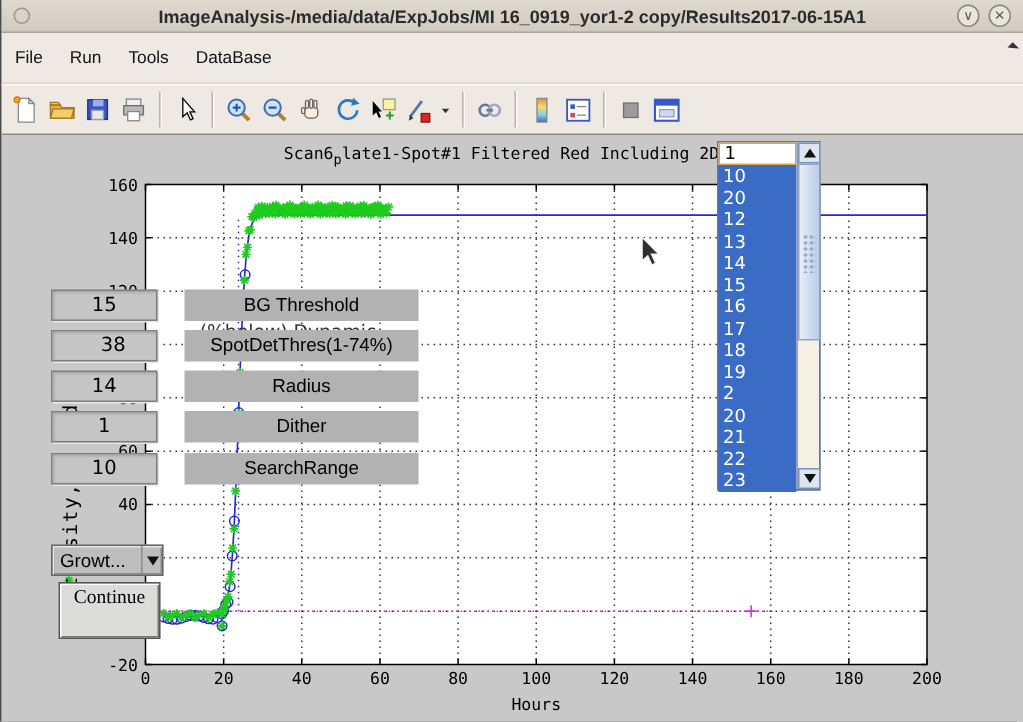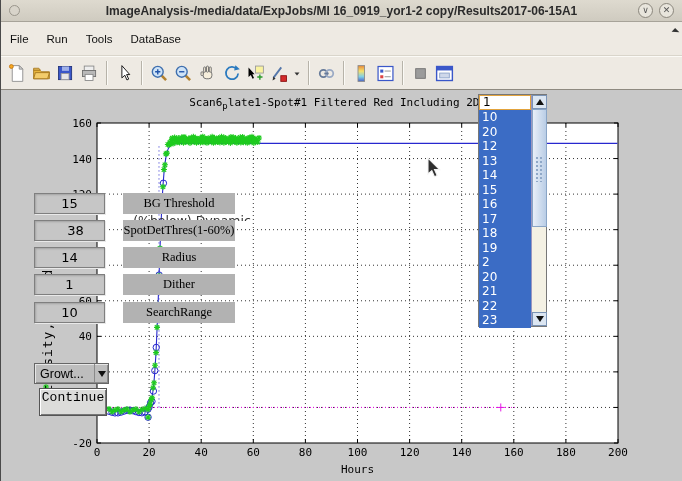--- a/index.html
+++ b/index.html
@@ -36,39 +36,39 @@
   .content{position:relative;width:682px;height:401px;background:#c8c8c8;overflow:hidden;}
   #plot{position:absolute;left:0;top:0;z-index:0;}
   .ylabel{position:absolute;left:39px;top:110px;height:210px;z-index:1;
     writing-mode:vertical-rl;transform:rotate(180deg);display:flex;align-items:center;
     font-family:"DejaVu Sans Mono",monospace;font-size:13px;color:#000;letter-spacing:1px;}
   
   .pfield{position:absolute;left:33px;width:71px;height:21px;background:#c6c6c6;
     border:1px solid #7f7f7f;box-shadow:inset 1px 1px 2px rgba(0,0,0,.18),1px 1px 0 #e9e9e9;
     text-align:center;font-family:"DejaVu Sans",sans-serif;font-size:13px;color:#000;
     padding:0;z-index:3;}
-  .plabel{position:absolute;left:122px;width:112px;height:21px;background:#b2b2b2;
-    text-align:center;font-family:Liberation Serif, serif;font-size:12.5px;color:#000;
+  .plabel{position:absolute;left:122px;width:156px;height:21px;background:#b2b2b2;
+    text-align:center;font-family:Liberation Sans, sans-serif;font-size:12.5px;color:#000;
     line-height:21px;z-index:3;white-space:nowrap;overflow:hidden;}
   .psublabel{position:absolute;left:122px;width:138px;height:7px;overflow:hidden;
     text-align:center;font-family:"DejaVu Sans",sans-serif;font-size:12.5px;color:#333;
     z-index:2;line-height:13px;}
   .growth-dd{position:absolute;left:33px;top:273px;width:75px;height:21px;background:#bdbdbd;
     border:1px solid #666;box-shadow:inset 1px 1px 0 #e6e6e6,inset -1px -1px 0 #8a8a8a;
     display:flex;align-items:center;font-family:Liberation Sans, sans-serif;font-size:12.5px;
     color:#000;z-index:3;}
   .growth-dd .ddtext{flex:1;padding-left:5px;white-space:nowrap;overflow:hidden;}
   .growth-dd .ddcaret{width:14px;height:100%;border-left:1px solid #8a8a8a;
     display:flex;align-items:center;justify-content:center;}
   .growth-dd .ddcaret i{width:0;height:0;border-left:4px solid transparent;
     border-right:4px solid transparent;border-top:6px solid #111;}
-  .continue-btn{position:absolute;left:38px;top:298px;width:68px;height:28px;
+  .continue-btn{position:absolute;left:38px;top:298px;width:68px;height:38px;
     background:#dcdcda;border:1px solid #555;
     box-shadow:inset 1px 1px 0 #ffffff,inset -1px -1px 0 #777;
-    font-family:Liberation Mono, monospace;font-size:13px;color:#000;text-align:center;
+    font-family:Liberation Serif, serif;font-size:13px;color:#000;text-align:center;
     line-height:18px;z-index:3;}
   
   .listbox{position:absolute;left:477px;top:4px;width:69px;height:233px;z-index:5;
     background:#3b6cc5;border:1px solid #777;display:flex;}
   .list-col{width:52px;position:relative;}
   .list-selected{height:15px;background:#fff;border:1px solid #e2a33d;
     font-family:"DejaVu Sans",sans-serif;font-size:12px;color:#000;
     line-height:13px;padding-left:3px;}
   .list-item{height:14.5px;font-family:"DejaVu Sans",sans-serif;font-size:12px;
     color:#fff;line-height:14px;padding-left:3px;background:#3b6cc5;}
@@ -562,21 +562,21 @@
         <path d="M42 297h6M45 294v6M42.8 294.8l4.4 4.4M42.8 299.2l4.4 -4.4" stroke="#1ecb1e" stroke-width="1.1" fill="none"></path>
         <text x="356.5" y="16" text-anchor="middle" style="font-family:DejaVu Sans Mono,monospace;font-size:11px;fill:#000"><tspan>Scan6</tspan><tspan dy="3" font-size="9">p</tspan><tspan dy="-3">late1-Spot#1 Filtered Red Including 2Deriv Bl</tspan></text>
         <text x="356.5" y="383" text-anchor="middle" style="font-family:DejaVu Sans Mono,monospace;font-size:11px;fill:#000">Hours</text>
       </svg>
     <div class="ylabel">Intensity, N and F</div>
     <div id="controls">
         <div class="psublabel" style="top:123.5px">(%below) Dynamic</div>
         <input class="pfield" style="top: 103px;" value="15">
         <div class="plabel" style="top:103px">BG Threshold</div>
         <input class="pfield" style="top: 130px; padding-left: 12px;" value="38">
-        <div class="plabel" style="top:130px">SpotDetThres(1-60%)</div>
+        <div class="plabel" style="top:130px">SpotDetThres(1-74%)</div>
         <input class="pfield" style="top: 157px;" value="14">
         <div class="plabel" style="top:157px">Radius</div>
         <input class="pfield" style="top: 184px;" value="1">
         <div class="plabel" style="top:184px">Dither</div>
         <input class="pfield" style="top: 212px;" value="10">
         <div class="plabel" style="top:212px">SearchRange</div>
       </div>
 
     <div class="growth-dd">
       <span class="ddtext">Growt...</span>

